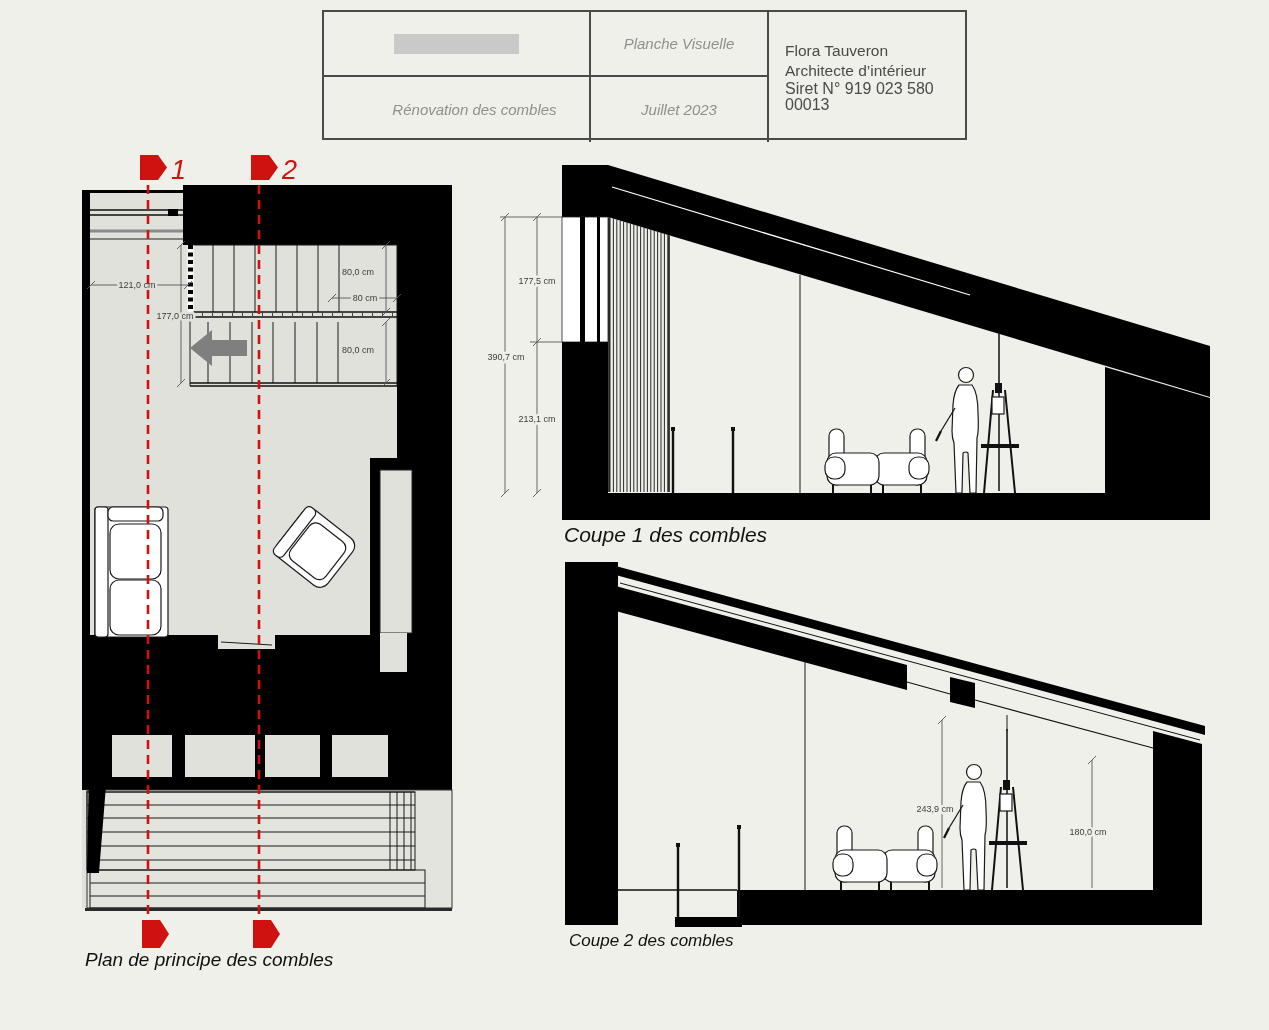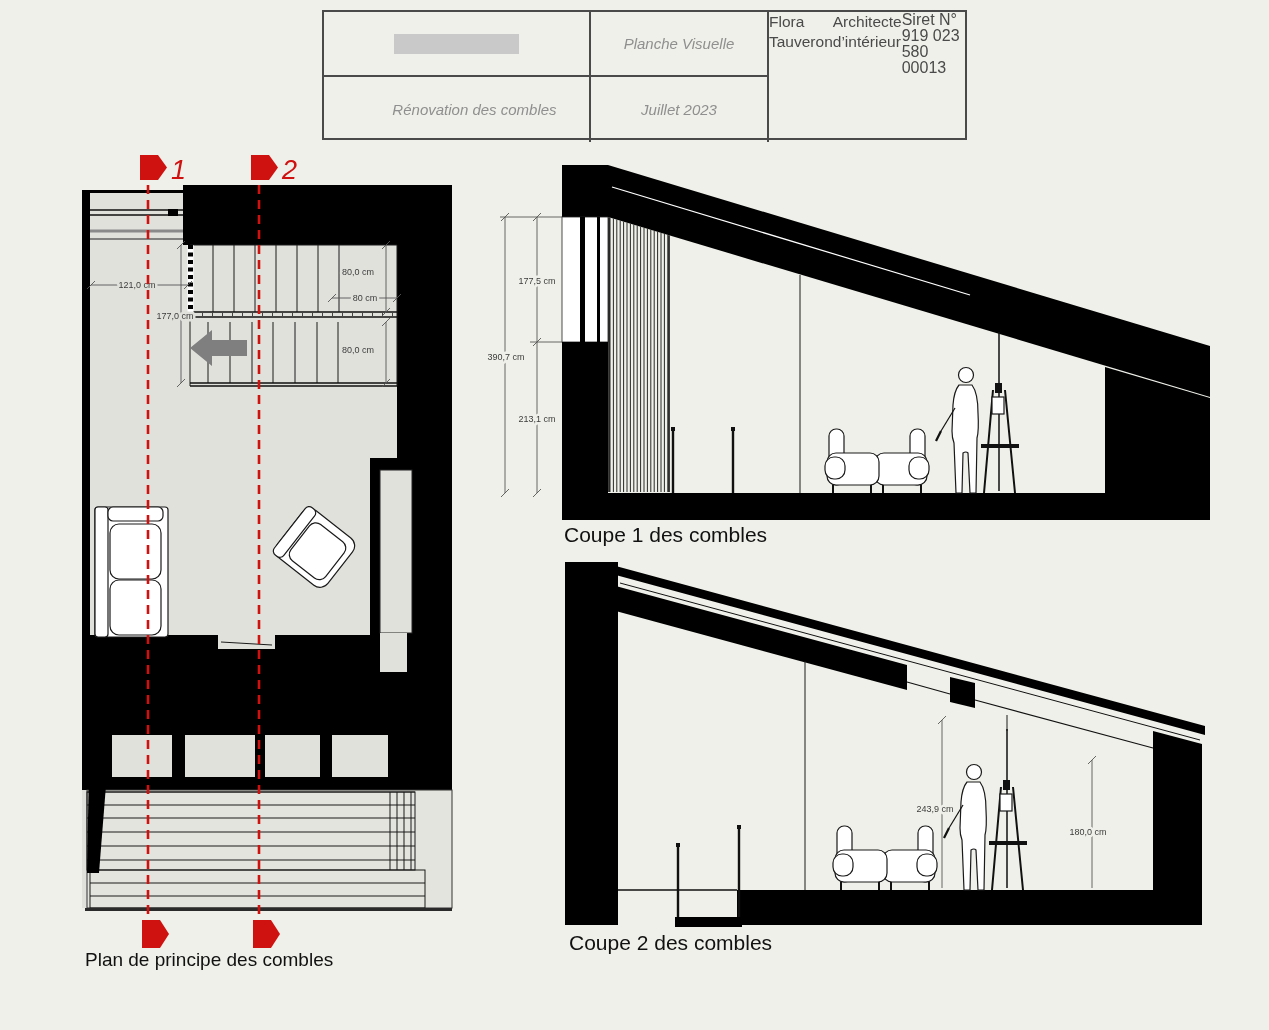--- a/index.html
+++ b/index.html
@@ -15,31 +15,31 @@
   
   .title-block{position:absolute;left:322px;top:10px;width:645px;height:130px;
     display:grid;grid-template-columns:267px 178px 200px;grid-template-rows:65px 65px;
     border:2px solid var(--title-border);}
   .tb-cell{display:flex;align-items:center;justify-content:center;
     font-style:italic;color:var(--title-muted);font-size:15px;}
   .tb-c1r1{border-right:2px solid var(--title-border);border-bottom:2px solid var(--title-border);}
   .tb-c1r2{border-right:2px solid var(--title-border);padding-left:36px;}
   .tb-c2r1{border-right:2px solid var(--title-border);border-bottom:2px solid var(--title-border);}
   .tb-c2r2{border-right:2px solid var(--title-border);}
-  .tb-c3{grid-column:3;grid-row:1/3;flex-direction:row;align-items:flex-start;justify-content:center;
-    font-style:normal;color:var(--title-dark);}
+  .tb-c3{grid-column:3;grid-row:1/3;flex-direction:column;align-items:flex-start;justify-content:center;
+    font-style:normal;color:var(--title-dark);padding-left:16px;}
   .tb-c3 .arch-name,.tb-c3 .arch-role{font-size:15.5px;line-height:20px;}
   .tb-c3 .arch-siret{font-size:16px;line-height:16px;}
   .redacted-box{width:125px;height:20px;background:var(--redacted);}
 
   
-  .caption{position:absolute;color:#111;white-space:nowrap;}
+  .caption{position:absolute;font-style:italic;color:#111;white-space:nowrap;}
   .caption-plan{left:85px;top:949px;font-size:19px;}
   .caption-c1{left:564px;top:523px;font-size:21px;}
-  .caption-c2{left:569px;top:931px;font-size:21px;text-align:right;}
+  .caption-c2{left:569px;top:931px;font-size:17px;text-align:right;}
 
   svg{position:absolute;overflow:visible;}
   .ink{fill:var(--ink);}
   .outline{fill:#ffffff;stroke:#1a1a1a;stroke-width:1.2;}
   .thin{stroke:#1a1a1a;stroke-width:1;fill:none;}
   .dimline{stroke:#555;stroke-width:0.9;fill:none;}
   .dim{font-family:"Liberation Sans",sans-serif;font-size:9px;fill:var(--dim-text);
     text-anchor:middle;paint-order:stroke;stroke-width:5px;stroke-linejoin:round;}
   .dim-on-plan{stroke:var(--plan-fill);}
   .dim-on-bg{stroke:var(--background);}

